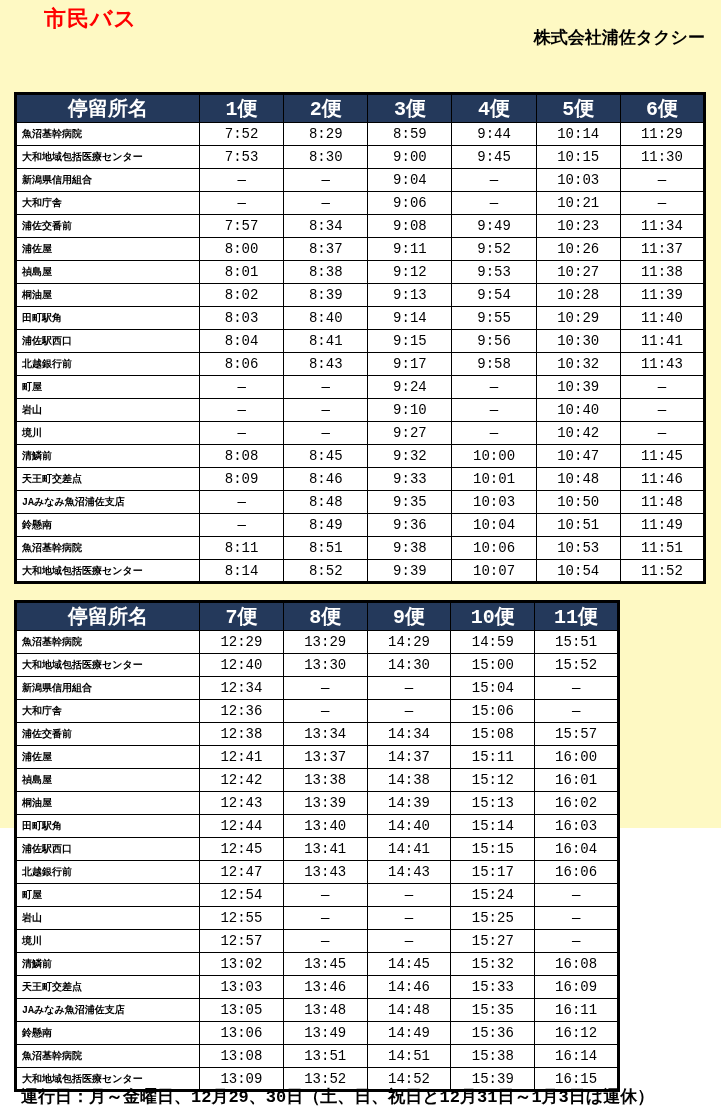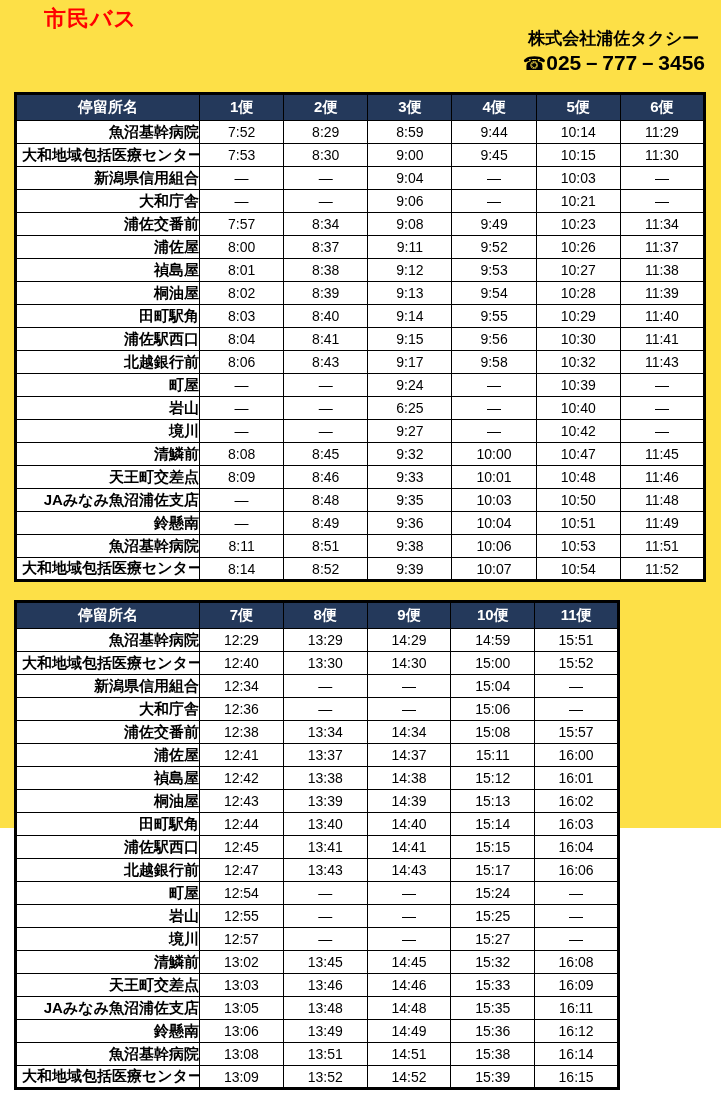--- a/index.html
+++ b/index.html
@@ -3,21 +3,21 @@
 <meta charset="utf-8">
 <style>
   * { margin: 0; padding: 0; box-sizing: border-box; }
   html, body { background: #ffffff; }
   body {
     width: 721px; height: 1108px;
     font-family: "Liberation Sans", "DejaVu Sans", sans-serif;
     position: relative;
     overflow: hidden;
   }
-  .page { position: relative; width: 721px; height: 828px; background: #fde047; }
+  .page { position: relative; width: 721px; height: 828px; background: #fef9c3; font-family: Liberation Mono, monospace; }
 
   
   .service-label {
     position: absolute; left: 44px; top: 4px;
     font-size: 22px; font-weight: bold; color: #ff0000;
     letter-spacing: 1px; white-space: nowrap;
   }
   .course-title {
     position: absolute; left: 103px; top: 33px;
     font-size: 29px; font-weight: bold; color: #000;
@@ -45,26 +45,26 @@
   table.timetable thead tr { height: 27px; }
   table.timetable tbody tr { height: 23px; }
 
   table.timetable th, table.timetable td {
     border: 1px solid #000;
     overflow: hidden; white-space: nowrap;
   }
   table.timetable thead th {
     background: #24395b;
     color: #ffffff;
-    font-size: 15px; font-weight: bold;
+    font-size: 20px; font-weight: bold;
     text-align: center; vertical-align: middle;
   }
   table.timetable tbody th.stop {
-    font-size: 15px; font-weight: bold; color: #000;
-    text-align: right; vertical-align: middle;
+    font-size: 10px; font-weight: bold; color: #000;
+    text-align: left; vertical-align: middle;
     padding-left: 5px;
   }
   table.timetable tbody td {
     font-size: 14px; font-weight: normal; color: #000;
     text-align: center; vertical-align: middle;
   }
   table.timetable tr > *:first-child { width: 184px; }
 
   
   .footer-note {
@@ -76,23 +76,20 @@
 </head>
 <body>
 
 <div class="page">
 
   <div class="service-label">市民バス</div>
 
 
   <div class="company-block">
     <div class="company-name">株式会社浦佐タクシー</div>
-    <div class="company-phone">
-      <span class="phone-icon">☎</span><span>025－777－3456</span>
-    </div>
   </div>
 
   <table class="timetable" id="table-1">
       <thead>
         <tr>
           <th>停留所名</th>
           <th>1便</th>
           <th>2便</th>
           <th>3便</th>
           <th>4便</th>
@@ -206,21 +203,21 @@
           <td>―</td>
           <td>9:24</td>
           <td>―</td>
           <td>10:39</td>
           <td>―</td>
         </tr>
         <tr>
           <th class="stop">岩山</th>
           <td>―</td>
           <td>―</td>
-          <td>6:25</td>
+          <td>9:10</td>
           <td>―</td>
           <td>10:40</td>
           <td>―</td>
         </tr>
         <tr>
           <th class="stop">境川</th>
           <td>―</td>
           <td>―</td>
           <td>9:27</td>
           <td>―</td>
@@ -452,14 +449,15 @@
           <th class="stop">大和地域包括医療センター</th>
           <td>13:09</td>
           <td>13:52</td>
           <td>14:52</td>
           <td>15:39</td>
           <td>16:15</td>
         </tr>
       </tbody>
     </table>
 
+  <div class="footer-note">運行日：月～金曜日、12月29、30日（土、日、祝日と12月31日～1月3日は運休）</div>
 
 </div>
 
 </body></html>

